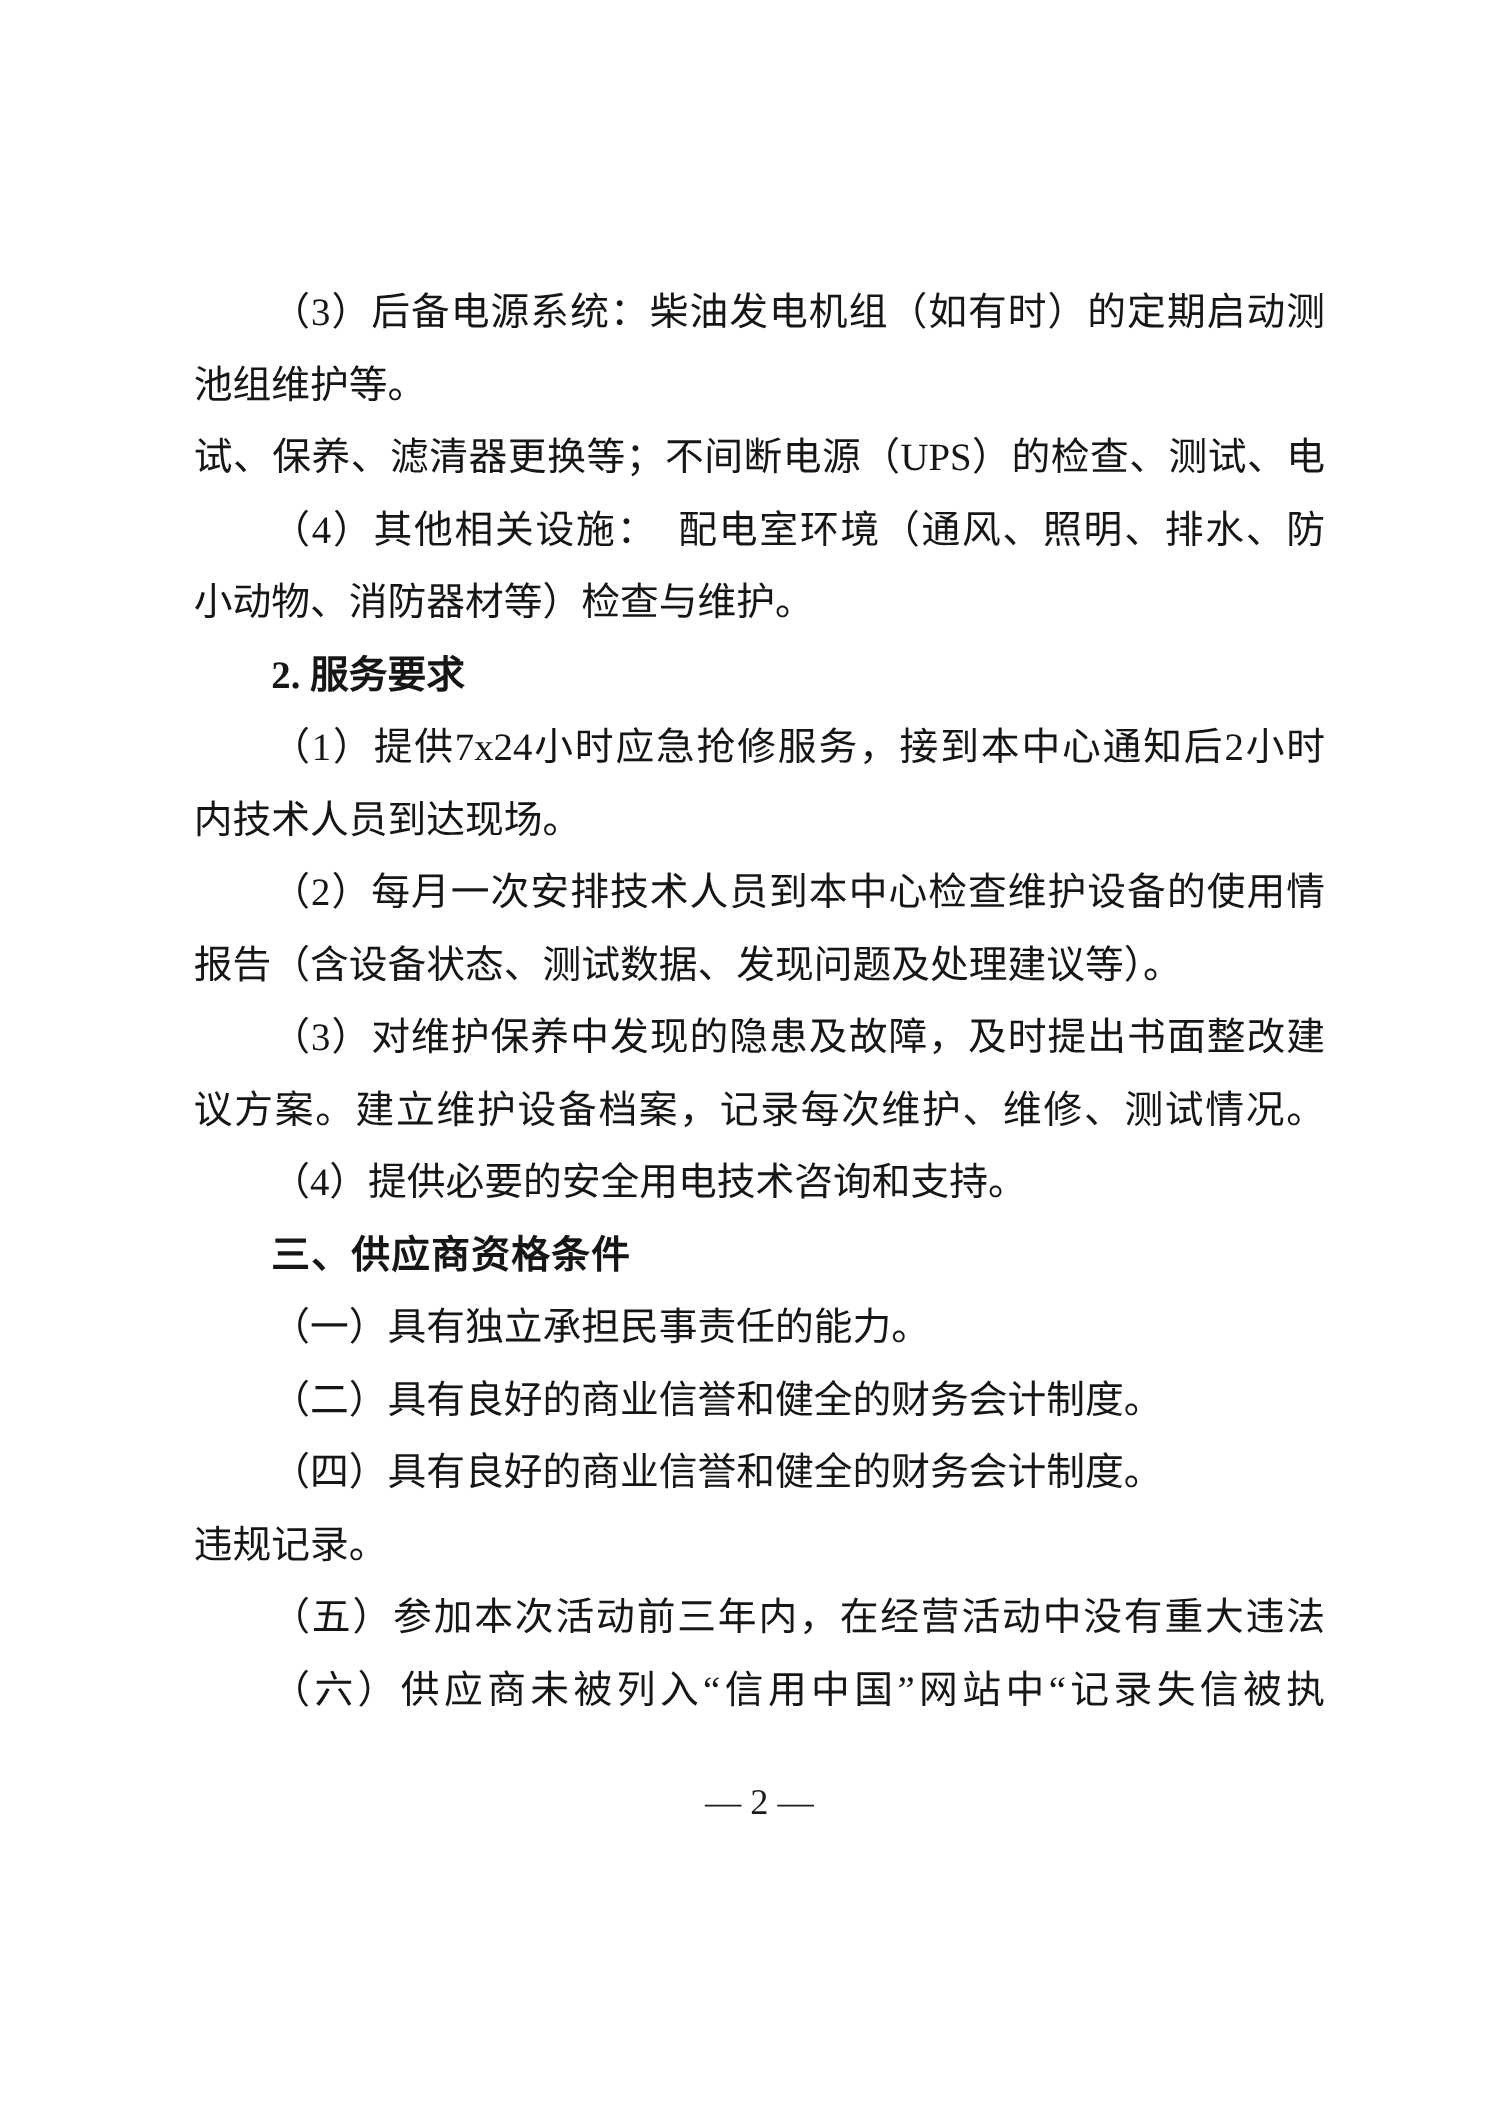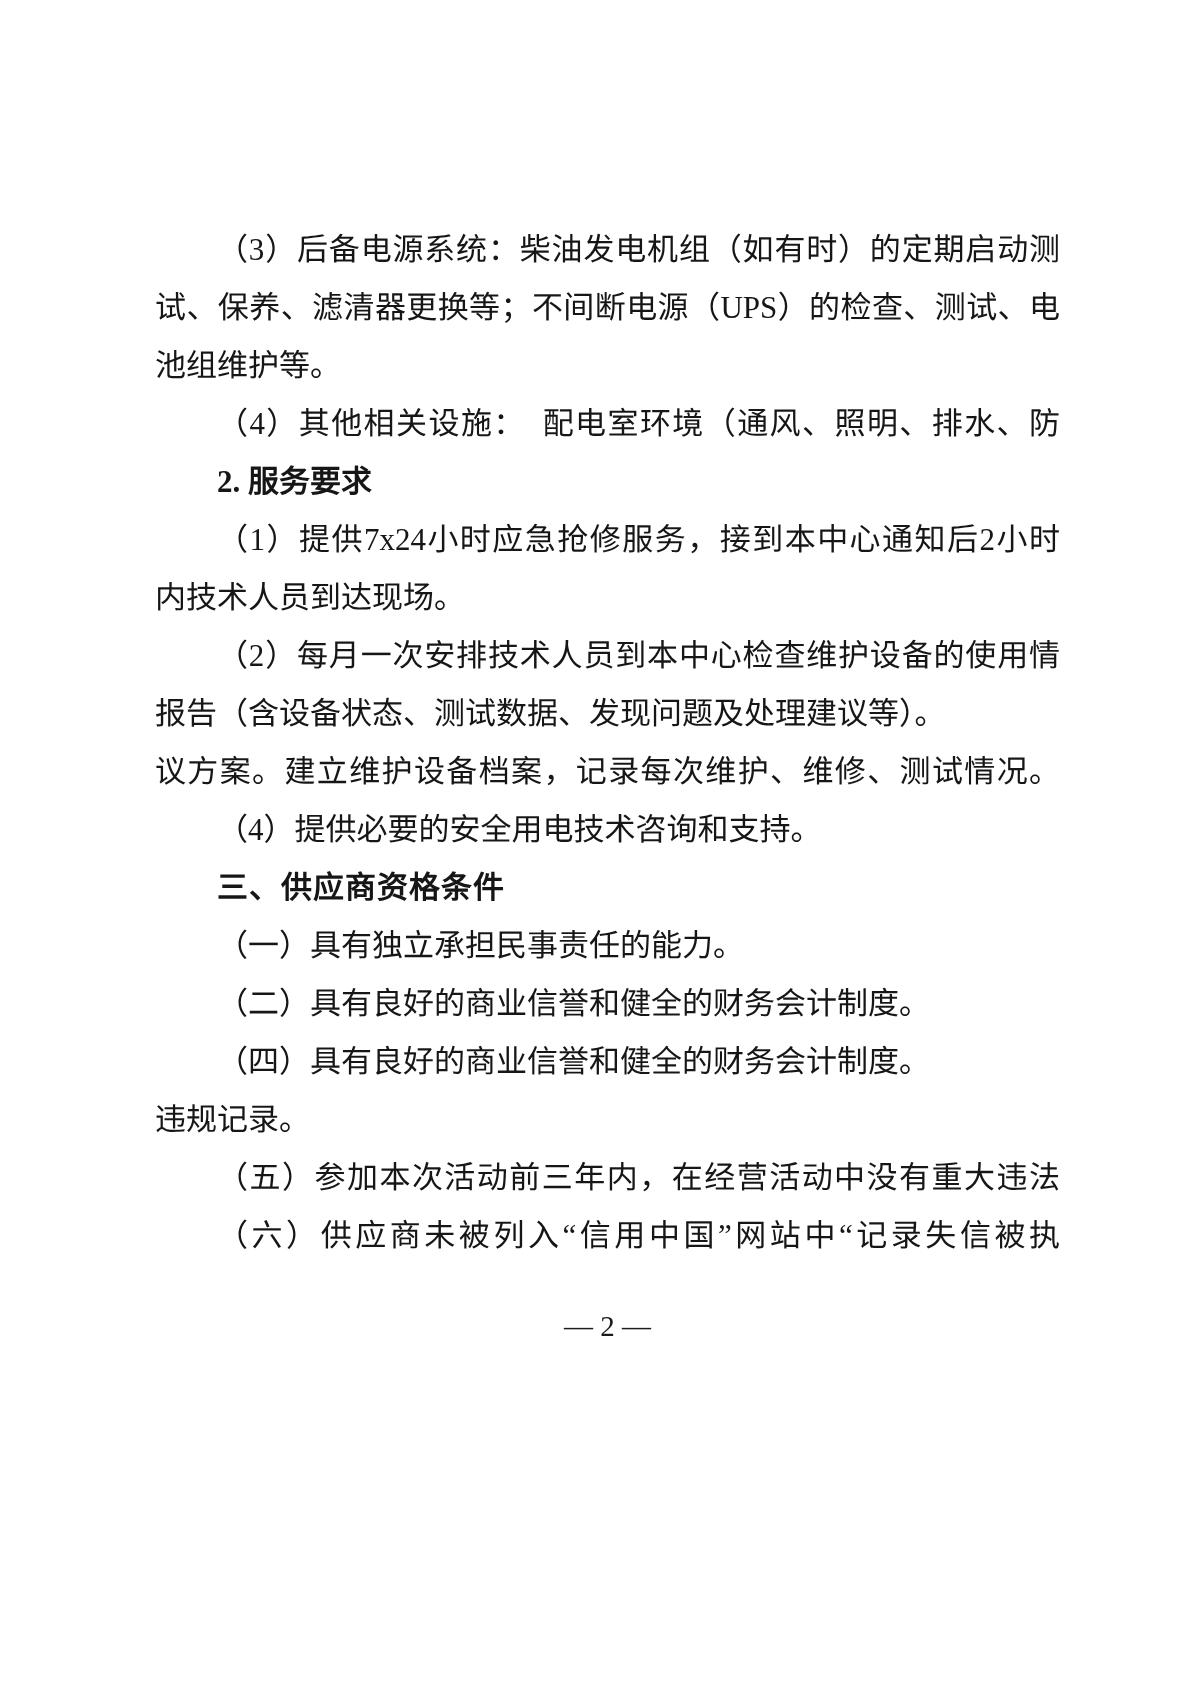--- a/index.html
+++ b/index.html
@@ -50,38 +50,40 @@
     color: #1b1b1b;
   }
 </style>
 </head>
 <body>
 
 <main class="page">
   <section id="doc-body">
       <div class="para body">
         <div class="line fill indent">（3）后备电源系统：柴油发电机组（如有时）的定期启动测</div>
+        <div class="line">池组维护等。</div>
         <div class="line fill">试、保养、滤清器更换等；不间断电源（UPS）的检查、测试、电</div>
-        <div class="line">池组维护等。</div>
       </div>
       <div class="para body">
         <div class="line fill indent">（4）其他相关设施：　配电室环境（通风、照明、排水、防</div>
+        <div class="line">小动物、消防器材等）检查与维护。</div>
       </div>
       <div class="para kai-bold">
         <div class="line indent">2. 服务要求</div>
       </div>
       <div class="para body">
         <div class="line fill indent">（1）提供7x24小时应急抢修服务，接到本中心通知后2小时</div>
         <div class="line">内技术人员到达现场。</div>
       </div>
       <div class="para body">
         <div class="line fill indent">（2）每月一次安排技术人员到本中心检查维护设备的使用情</div>
         <div class="line">报告（含设备状态、测试数据、发现问题及处理建议等）。</div>
       </div>
       <div class="para body">
+        <div class="line fill indent">（3）对维护保养中发现的隐患及故障，及时提出书面整改建</div>
         <div class="line fill">议方案。建立维护设备档案，记录每次维护、维修、测试情况。</div>
       </div>
       <div class="para body">
         <div class="line indent">（4）提供必要的安全用电技术咨询和支持。</div>
       </div>
       <div class="para hei">
         <div class="line indent">三、供应商资格条件</div>
       </div>
       <div class="para body">
         <div class="line indent">（一）具有独立承担民事责任的能力。</div>

